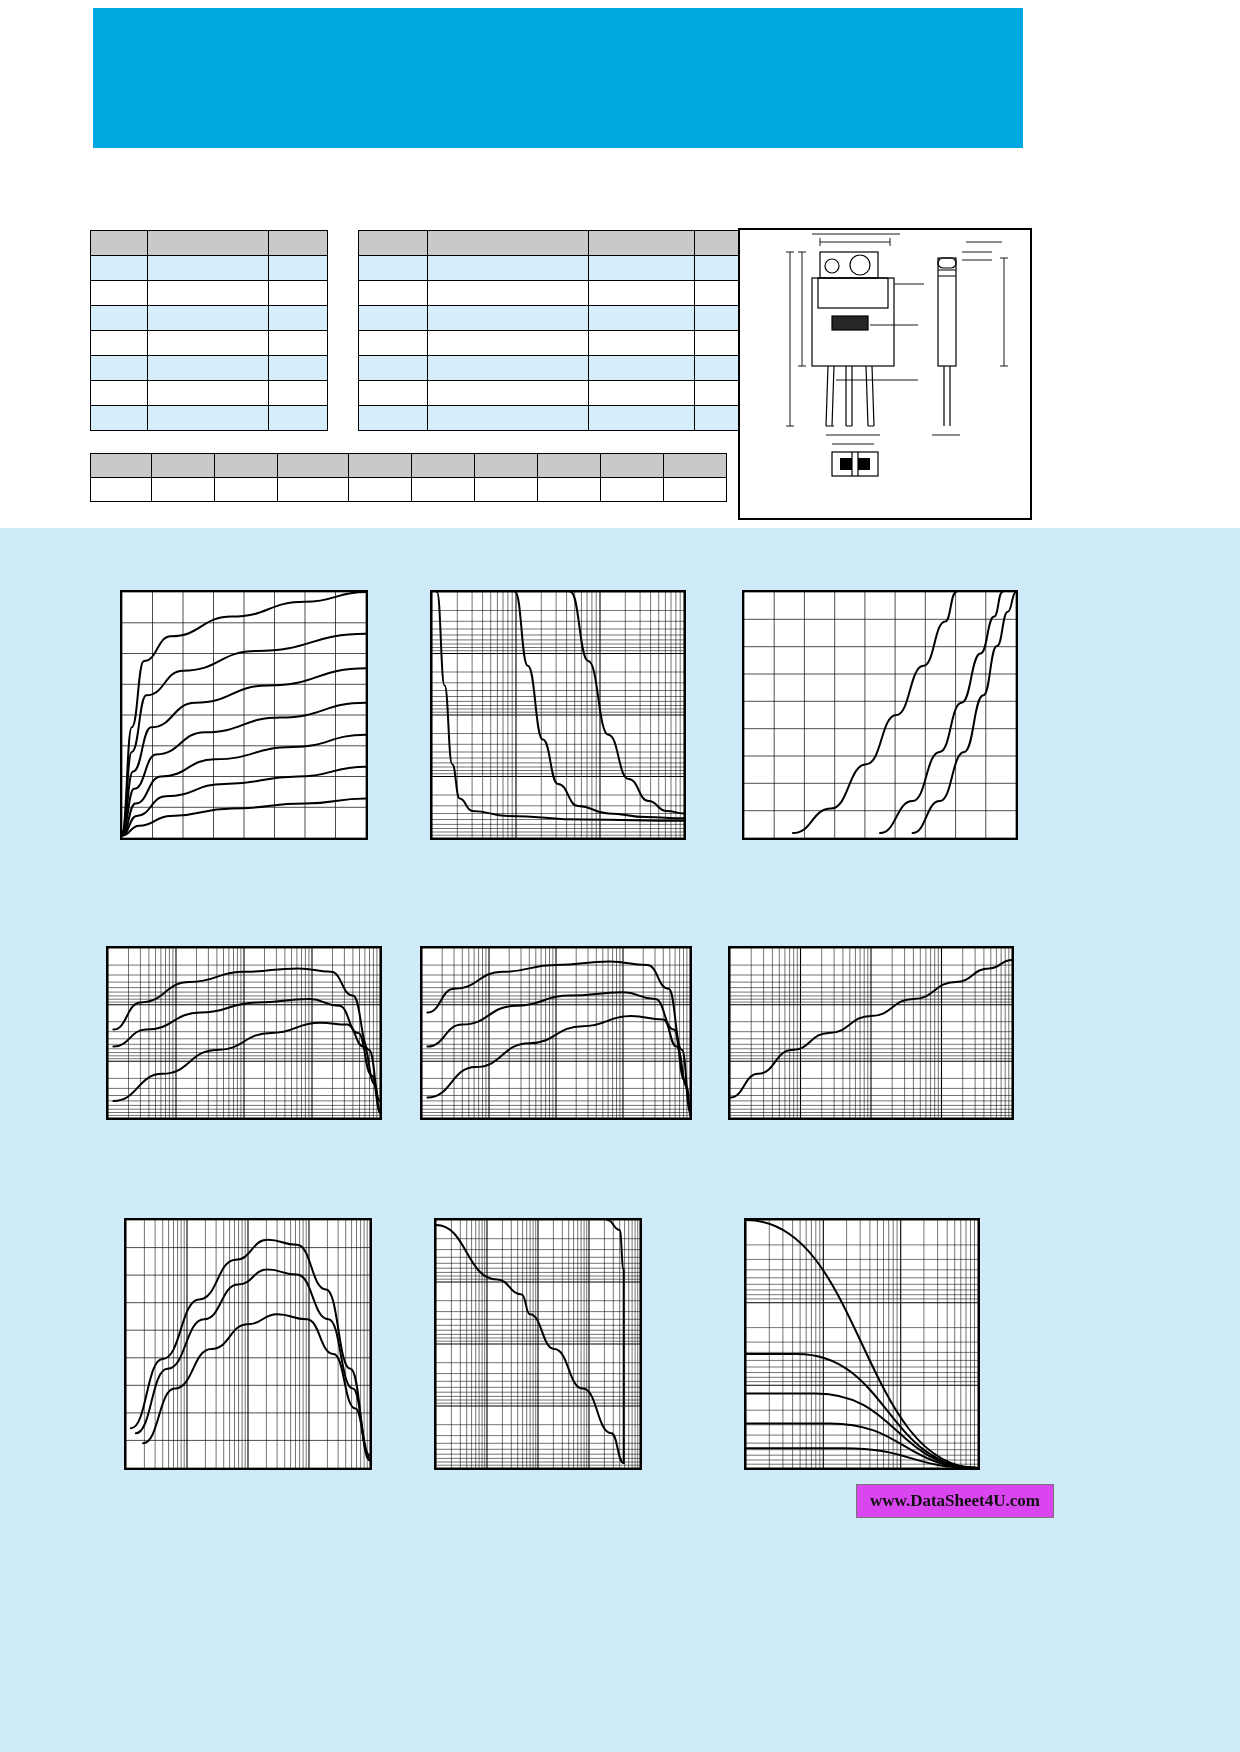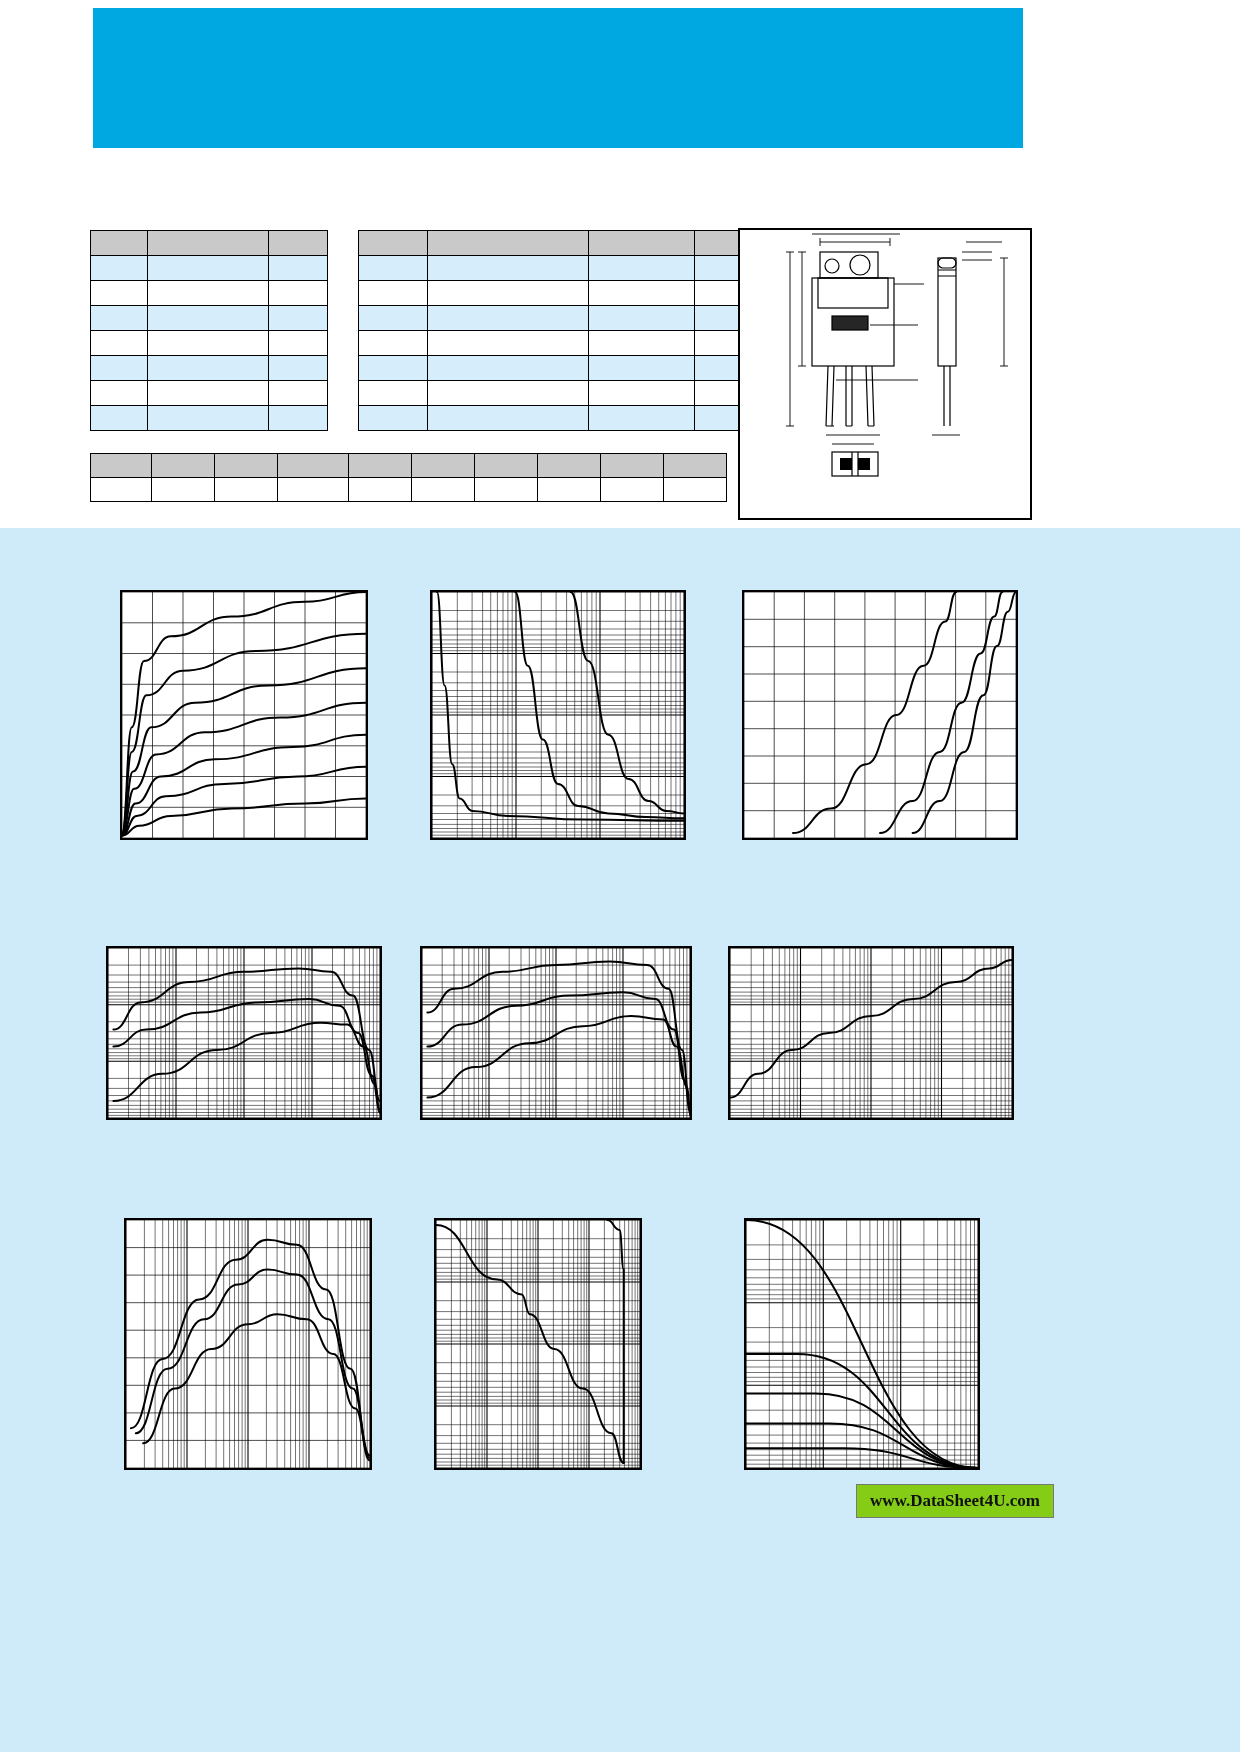--- a/index.html
+++ b/index.html
@@ -51,21 +51,21 @@
   .pkg-box{
     position:absolute;left:738px;top:228px;width:290px;height:288px;
     border:2px solid #000;background:#fff;
   }
   
   .chart{position:absolute;background:#fff;border:2px solid #000;}
   .chart svg{display:block;}
   
   .watermark{
     position:absolute;left:856px;top:1484px;width:196px;height:32px;
-    border:1px solid #777;background:#84cc16;
+    border:1px solid #777;background:#d946ef;
     display:flex;align-items:center;justify-content:center;
     font-family:"Liberation Serif", serif;
     font-weight:bold;font-size:17px;color:#111;letter-spacing:0px;
   }
 </style>
 </head>
 <body>
 
 <div class="banner"></div>
 

